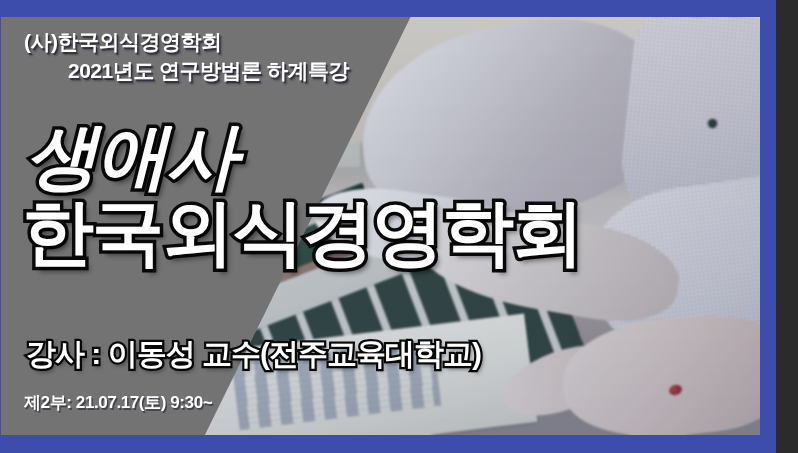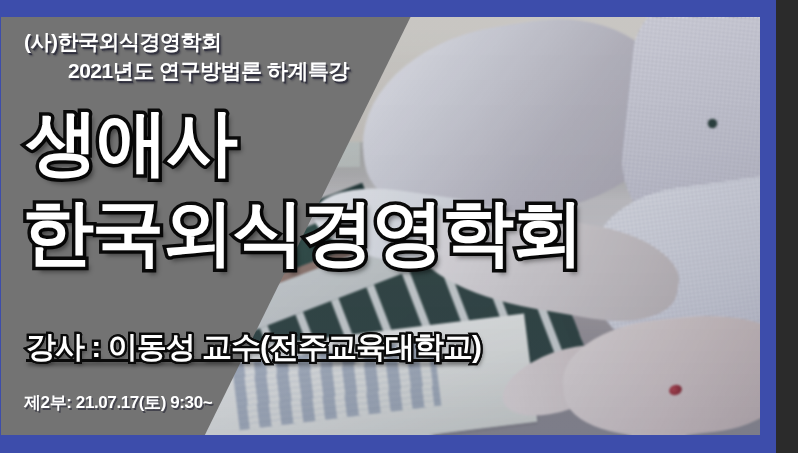--- a/index.html
+++ b/index.html
@@ -240,31 +240,30 @@
   #kicker2 { left: 24px; top: 57px; margin-left: 44px; }
 
   .headline {
     font-size: 72px;
     line-height: 1;
     letter-spacing: -2px;
     -webkit-text-stroke: 7px #0a0a0a;
     paint-order: stroke fill;
     text-shadow: 4px 5px 5px rgba(0,0,0,.45);
   }
-  #headline1 { left: 26px; top: 106px; }
+  #headline1 { left: 26px; top: 120px; font-style: italic; }
   #headline2 { left: 22px; top: 196px; }
 
   #lecturer {
-    left: 26px; top: 327px;
+    left: 26px; top: 334px;
     font-size: 30px;
     letter-spacing: -1px;
     -webkit-text-stroke: 4.5px #0a0a0a;
     paint-order: stroke fill;
     text-shadow: 2px 3px 4px rgba(0,0,0,.5);
-    text-decoration: underline;
   }
   #session {
     left: 24px; top: 391px;
     font-size: 17px;
     letter-spacing: -0.4px;
     text-shadow: 1.5px 1.5px 0 rgba(20,20,40,.5);
     text-align: center;
   }
 </style>
 </head>

